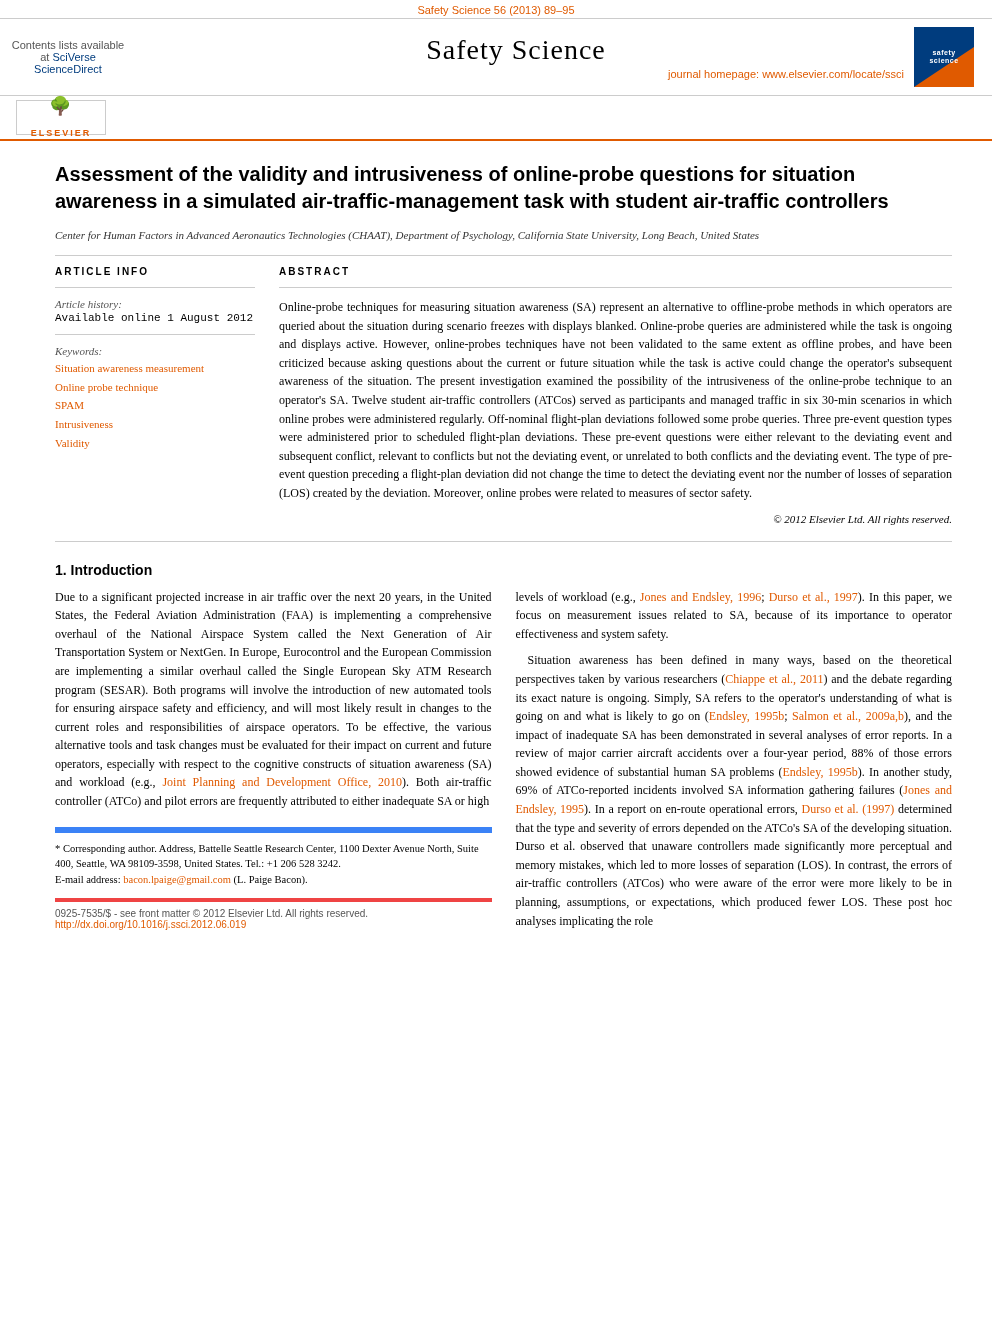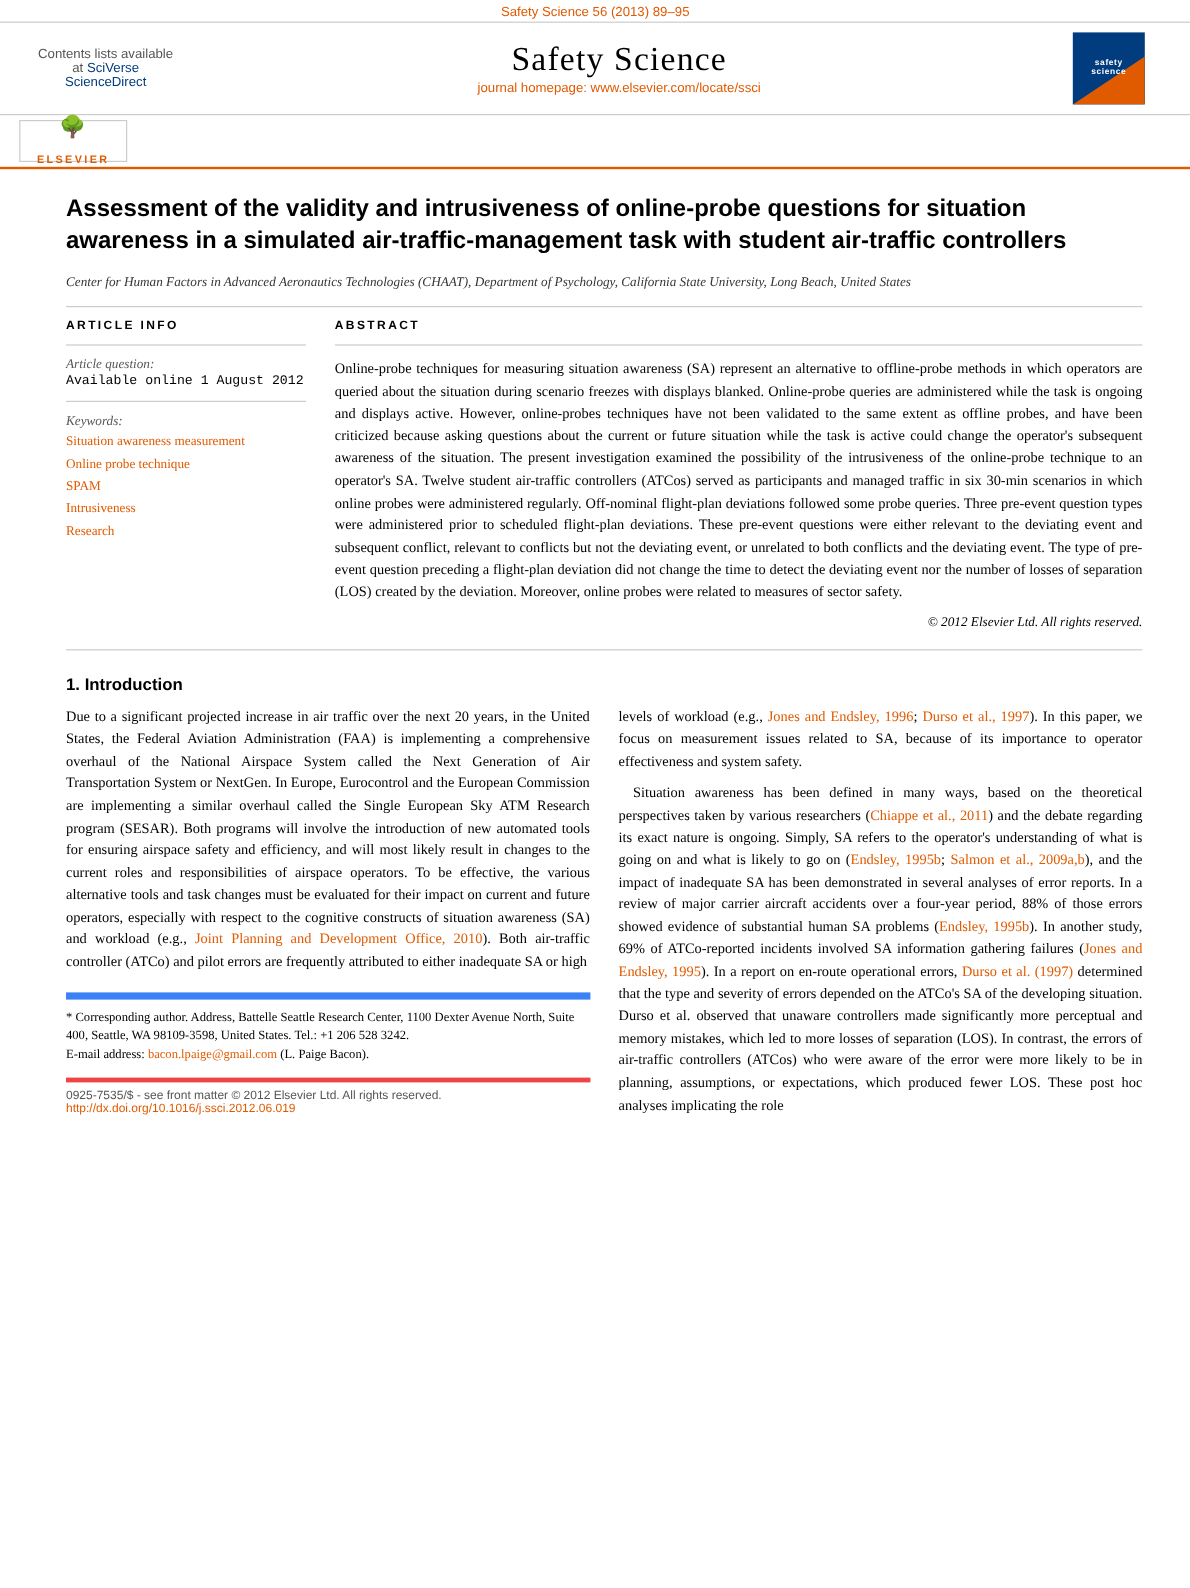--- a/index.html
+++ b/index.html
@@ -20,21 +20,21 @@
       padding: 4px 0 2px 0;
       font-family: Arial, sans-serif;
     }
 
     
     .journal-banner {
       display: flex;
       align-items: center;
       border-top: 1px solid #ccc;
       border-bottom: 1px solid #ccc;
-      padding: 8px 28px;
+      padding: 8px 8px;
       background: #fff;
     }
     .banner-left {
       width: 120px;
       font-size: 10px;
       color: #555;
       font-family: Arial, sans-serif;
     }
     .banner-center {
       flex: 1;
@@ -45,20 +45,21 @@
       font-family: 'Times New Roman', Times, serif;
       color: #000;
       font-weight: normal;
       letter-spacing: 1px;
     }
     .banner-center .journal-url {
       font-size: 11px;
       color: #e05a00;
       font-family: Arial, sans-serif;
       margin-top: 2px;
+      text-align: right;
     }
     .banner-right {
       width: 80px;
       display: flex;
       flex-direction: column;
       align-items: center;
     }
     .safety-science-logo {
       width: 60px;
       height: 60px;
@@ -351,30 +352,30 @@
 
   <div class="affiliation">Center for Human Factors in Advanced Aeronautics Technologies (CHAAT), Department of Psychology, California State University, Long Beach, United States</div>
 
   <hr class="divider">
 
   <div class="two-col">
 
     <div class="col-left">
       <div class="section-header">ARTICLE INFO</div>
       <hr class="divider">
-      <div class="info-label">Article question:</div>
+      <div class="info-label">Article history:</div>
       <div class="info-value">Available online 1 August 2012</div>
       <hr class="divider">
       <div class="info-label">Keywords:</div>
       <div class="keywords-list">
         <div><a href="#" class="keyword-link">Situation awareness measurement</a></div>
         <div><a href="#" class="keyword-link">Online probe technique</a></div>
         <div><a href="#" class="keyword-link">SPAM</a></div>
         <div><a href="#" class="keyword-link">Intrusiveness</a></div>
-        <div><a href="#" class="keyword-link">Research</a></div>
+        <div><a href="#" class="keyword-link">Validity</a></div>
       </div>
     </div>
 
     <div class="col-right">
       <div class="section-header">ABSTRACT</div>
       <hr class="divider">
       <div class="abstract-text">Online-probe techniques for measuring situation awareness (SA) represent an alternative to offline-probe methods in which operators are queried about the situation during scenario freezes with displays blanked. Online-probe queries are administered while the task is ongoing and displays active. However, online-probes techniques have not been validated to the same extent as offline probes, and have been criticized because asking questions about the current or future situation while the task is active could change the operator's subsequent awareness of the situation. The present investigation examined the possibility of the intrusiveness of the online-probe technique to an operator's SA. Twelve student air-traffic controllers (ATCos) served as participants and managed traffic in six 30-min scenarios in which online probes were administered regularly. Off-nominal flight-plan deviations followed some probe queries. Three pre-event question types were administered prior to scheduled flight-plan deviations. These pre-event questions were either relevant to the deviating event and subsequent conflict, relevant to conflicts but not the deviating event, or unrelated to both conflicts and the deviating event. The type of pre-event question preceding a flight-plan deviation did not change the time to detect the deviating event nor the number of losses of separation (LOS) created by the deviation. Moreover, online probes were related to measures of sector safety.</div>
       <div class="copyright">© 2012 Elsevier Ltd. All rights reserved.</div>
     </div>
   </div>

